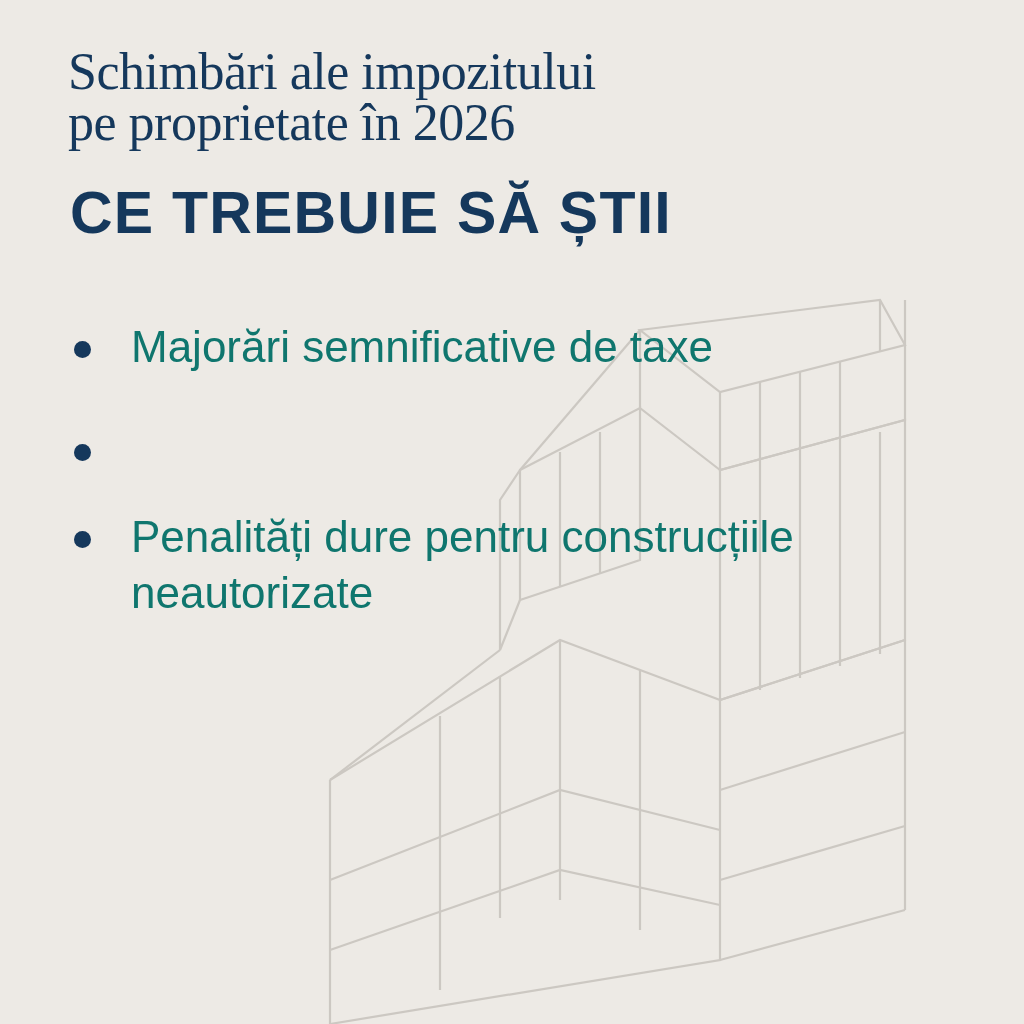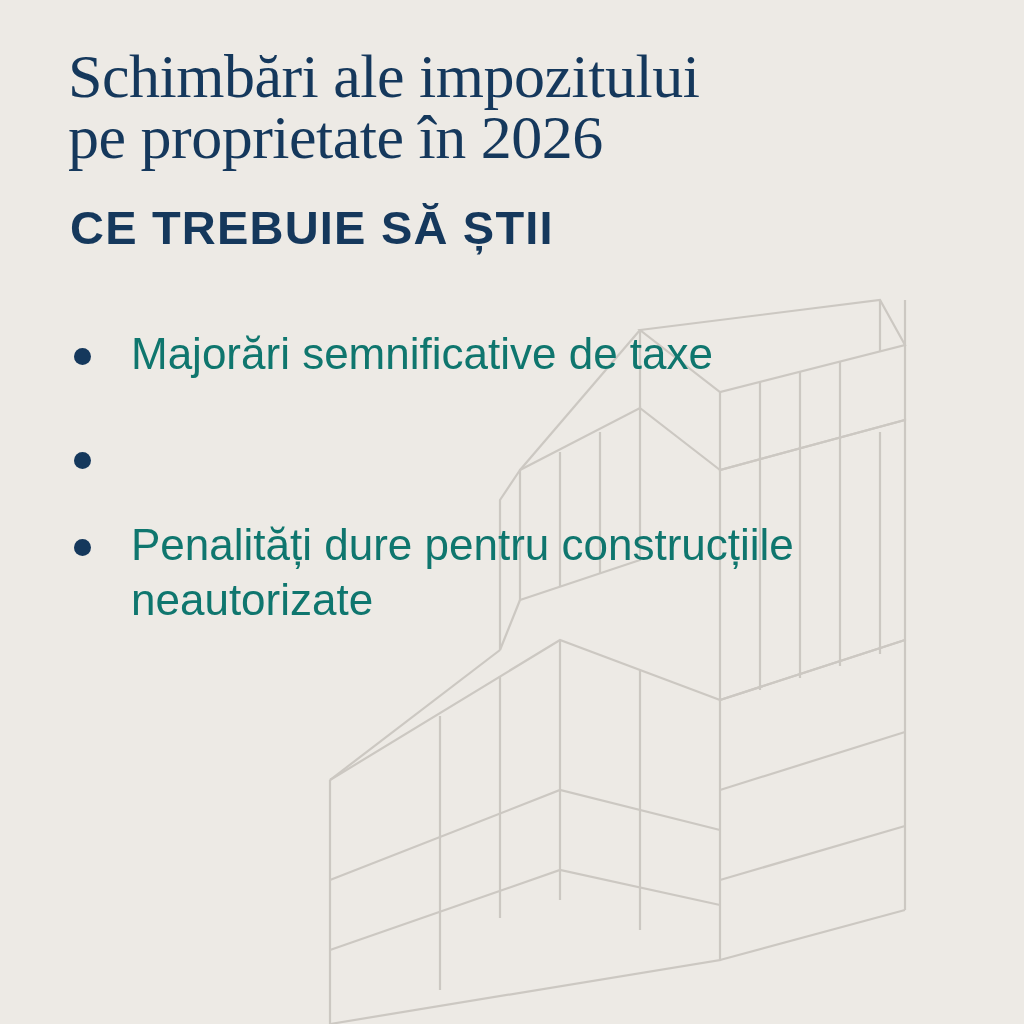--- a/index.html
+++ b/index.html
@@ -28,35 +28,35 @@
   }
   .content {
     position: relative;
     z-index: 2;
     padding: 46px 60px 0 68px;
     box-sizing: border-box;
   }
   .headline {
     font-family: "Liberation Serif", serif;
     color: #15385c;
-    font-size: 62px;
+    font-size: 52px;
     line-height: 0.99;
     letter-spacing: -0.5px;
     margin: 0;
     font-weight: 400;
   }
   .headline .line {
     display: block;
     white-space: nowrap;
   }
   .subhead {
     font-family: "Liberation Sans", sans-serif;
     color: #15385c;
     font-weight: bold;
-    font-size: 47px;
+    font-size: 59px;
     letter-spacing: 1.2px;
     margin: 34px 0 0 2px;
     line-height: 1.05;
     white-space: nowrap;
   }
   .bullets {
     margin: 74px 0 0 6px;
     padding: 0;
     list-style: none;
   }

